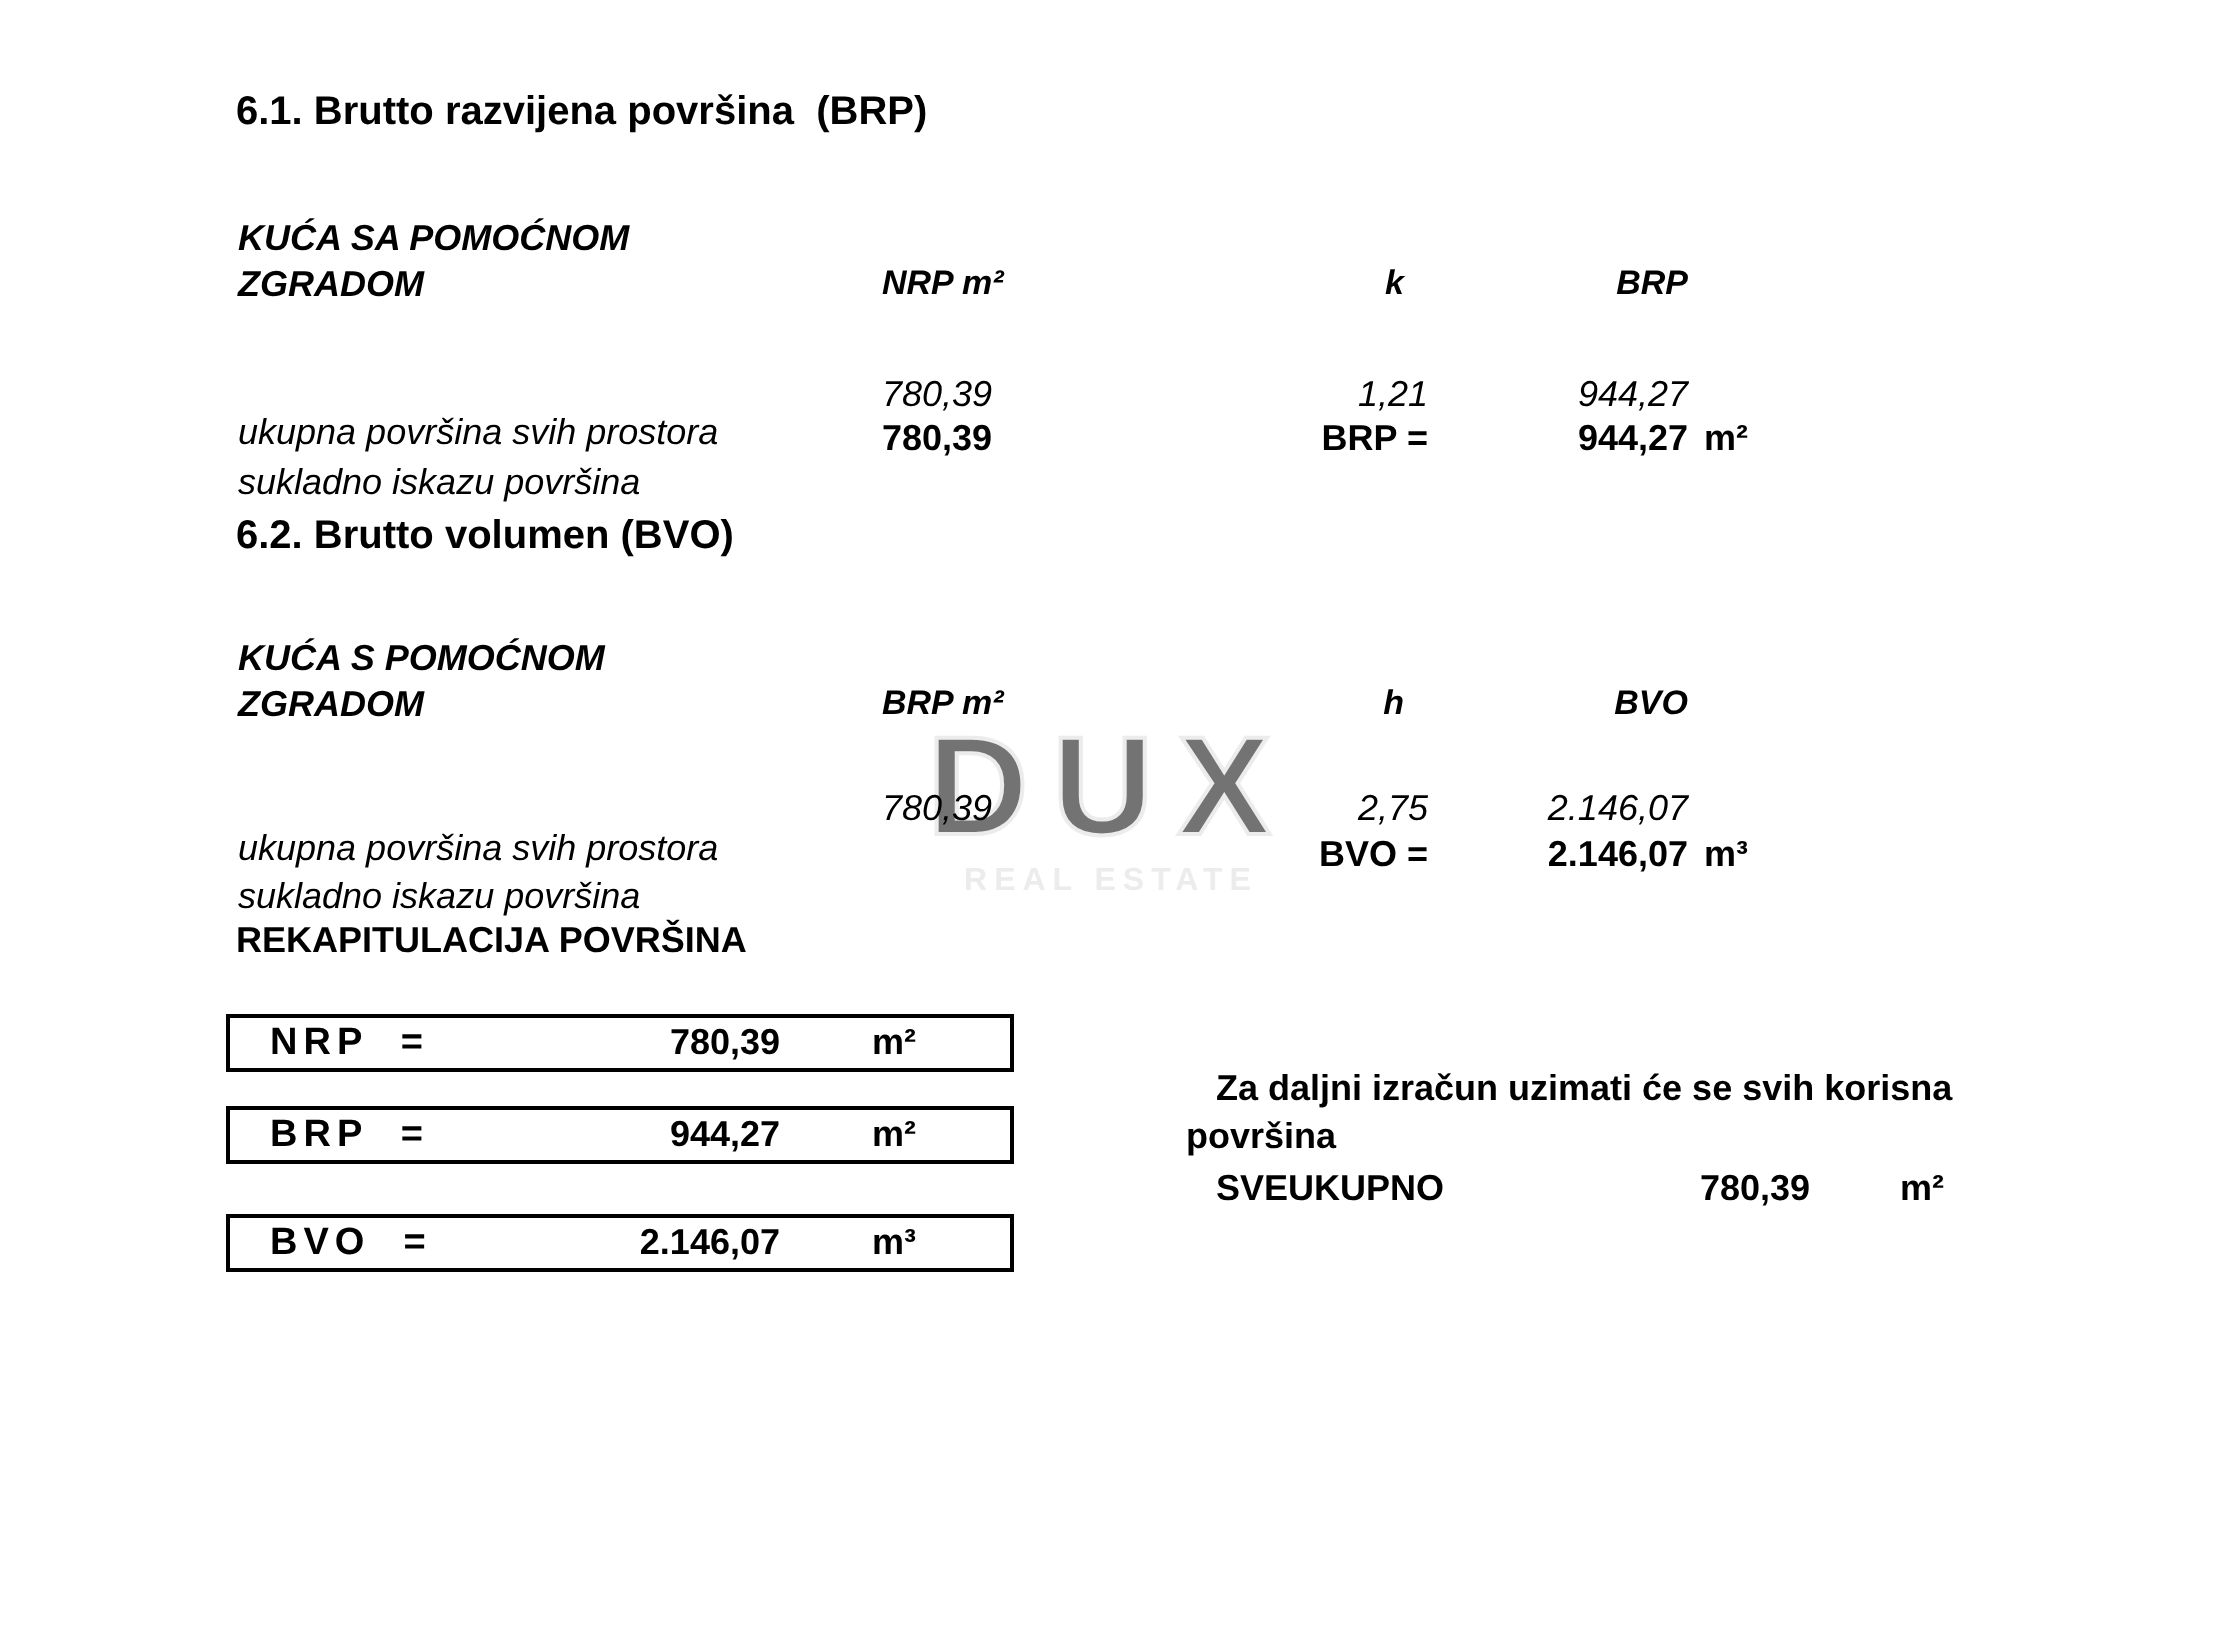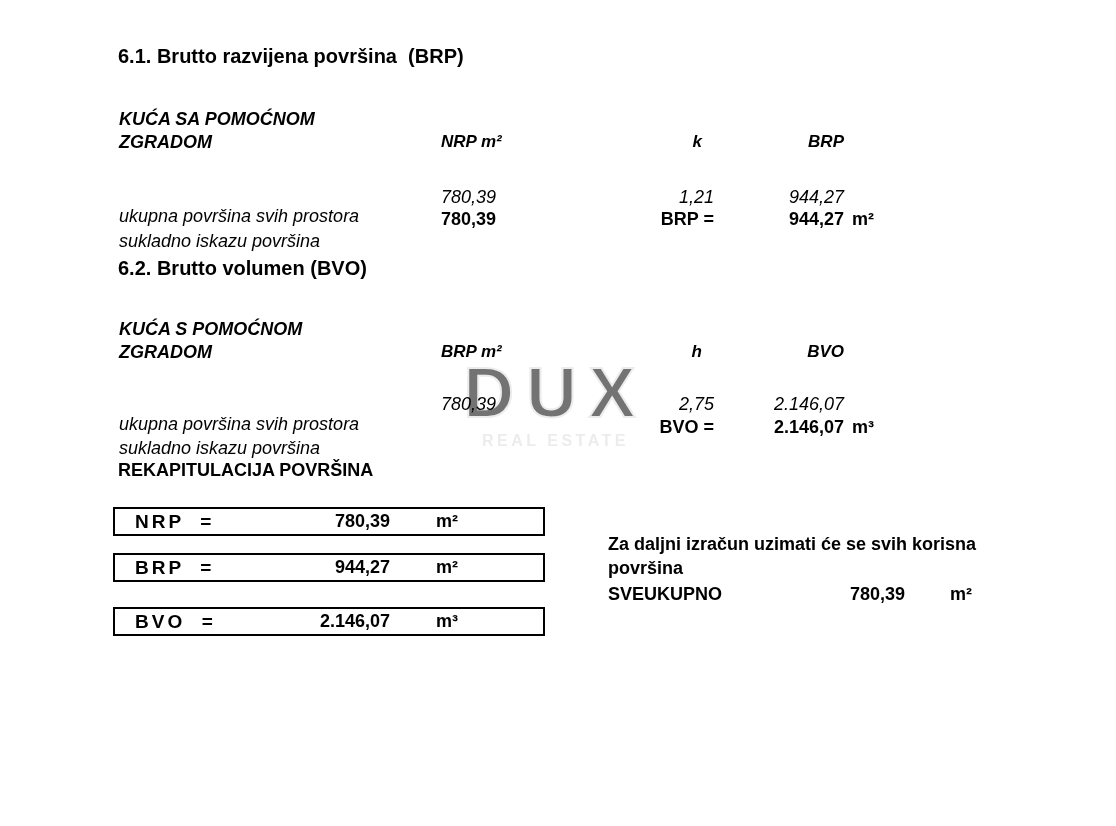--- a/index.html
+++ b/index.html
@@ -39,21 +39,21 @@
   
   .wm { position: absolute; left: 448px; top: 358px; width: 215px; text-align: center; pointer-events: none; }
   .wm-word {
     font-size: 70px; line-height: 70px; font-weight: bold; letter-spacing: 12px;
     color: #737373; -webkit-text-stroke: 2px #ececec;
   }
   .wm-tag { margin-top: 4px; font-size: 16px; font-weight: bold; letter-spacing: 3.5px; color: #ececec; }
 
   
   .box {
-    position: absolute; left: 113px; width: 432px; height: 29px;
+    position: absolute; left: 113px; width: 394px; height: 29px;
     border: 2px solid #000000; box-sizing: border-box; background: #ffffff; padding-left: 12px;
   }
   .box-lbl {
     position: absolute; left: 20px; top: 0; line-height: 25px;
     font-size: 19px; font-weight: bold; letter-spacing: 3px; white-space: pre;
   }
   .box-val {
     position: absolute; left: 0; top: 0; width: 275px; line-height: 25px;
     font-size: 18px; font-weight: bold; text-align: right;
   }
@@ -147,19 +147,19 @@
     <span class="box-unit">m²</span>
   </div>
   <div class="box" style="top:607px;">
     <span class="box-lbl">BVO  =</span>
     <span class="box-val">2.146,07</span>
     <span class="box-unit">m³</span>
   </div>
 
   <div>
     <div class="note-line" style="left:608px; top:532px;">Za daljni izračun uzimati će se svih korisna</div>
-    <div class="note-line" style="left:608px; top:556px;">površina</div>
+    <div class="note-line" style="left:593px; top:556px;">površina</div>
     <div class="note-line" style="left:608px; top:582px;">SVEUKUPNO</div>
     <div class="note-val" style="top:582px;">780,39</div>
     <div class="note-unit" style="top:582px;">m²</div>
   </div>
 
 </div>
 
 </body></html>

